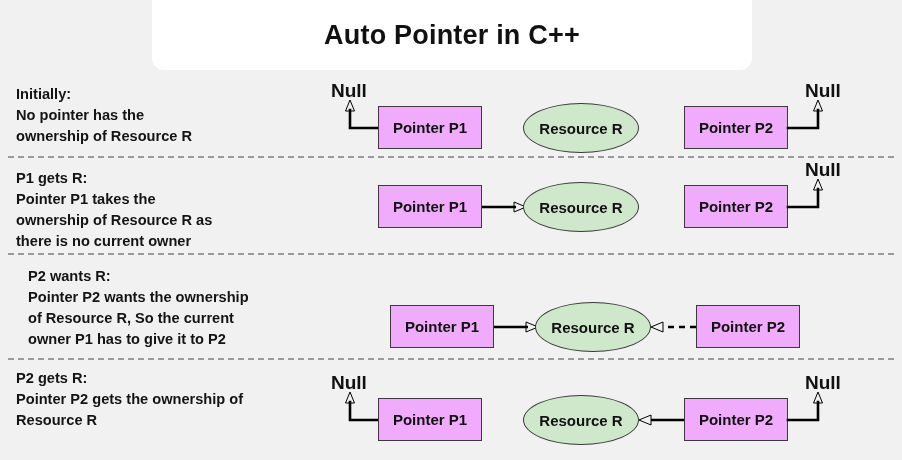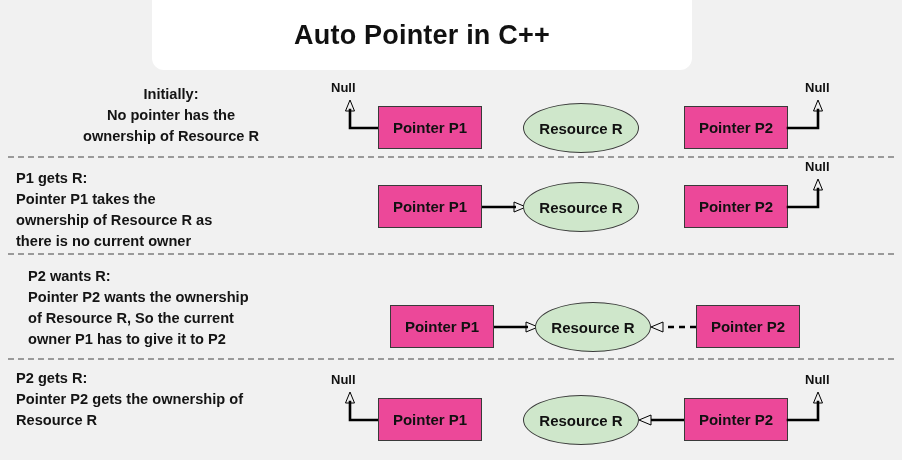--- a/index.html
+++ b/index.html
@@ -18,21 +18,21 @@
     position: relative;
     width: 902px;
     height: 460px;
   }
 
   
   .title-card {
     position: absolute;
     left: 152px;
     top: 0px;
-    width: 540px;
+    width: 600px;
     height: 70px;
     background: #ffffff;
     border-bottom-left-radius: 12px;
     border-bottom-right-radius: 12px;
     display: flex;
     align-items: center;
     justify-content: center;
   }
   .title-text {
     font-size: 27px;
@@ -64,21 +64,21 @@
     width: 886px;
     height: 0;
     border-top: 2px dashed #9a9a9a;
   }
 
   
   .ptr-box {
     position: absolute;
     width: 104px;
     height: 43px;
-    background: #ec4899;
+    background: #f0abfc;
     border: 1.6px solid #3a3a3a;
     box-sizing: border-box;
     display: flex;
     align-items: center;
     justify-content: center;
     font-size: 15px;
     font-weight: 700;
     color: #111111;
   }
   .res-ellipse {
@@ -91,21 +91,21 @@
     border-radius: 50%;
     display: flex;
     align-items: center;
     justify-content: center;
     font-size: 15px;
     font-weight: 700;
     color: #111111;
   }
   .null-label {
     position: absolute;
-    font-size: 13px;
+    font-size: 19px;
     font-weight: 700;
     color: #111111;
   }
   .conn {
     position: absolute;
     overflow: visible;
   }
   .conn path, .conn line {
     stroke: #000000;
     fill: none;
@@ -113,21 +113,21 @@
 </style>
 </head>
 <body>
 
 <div id="canvas">
 
   <div class="title-card">
     <div class="title-text">Auto Pointer in C++</div>
   </div>
 
-  <div class="row" style="top:0;height:156px;text-align:center;">
+  <div class="row" style="top:0;height:156px;">
     <div class="row-desc" style="top:84px;">Initially:
 No pointer has the
 ownership of Resource R</div>
 
     <div class="null-label" style="left:331px; top:80px;">Null</div>
 
     <svg class="conn" style="left:344px; top:96px;" width="40" height="40" viewBox="0 0 40 40">
       <path d="M34 32 L6 32 L6 14" stroke-width="2.6" stroke-linecap="square"></path>
       <path d="M6 4 L1.5 15 L10.5 15 Z" fill="#000000" stroke="none"></path>
     </svg>

